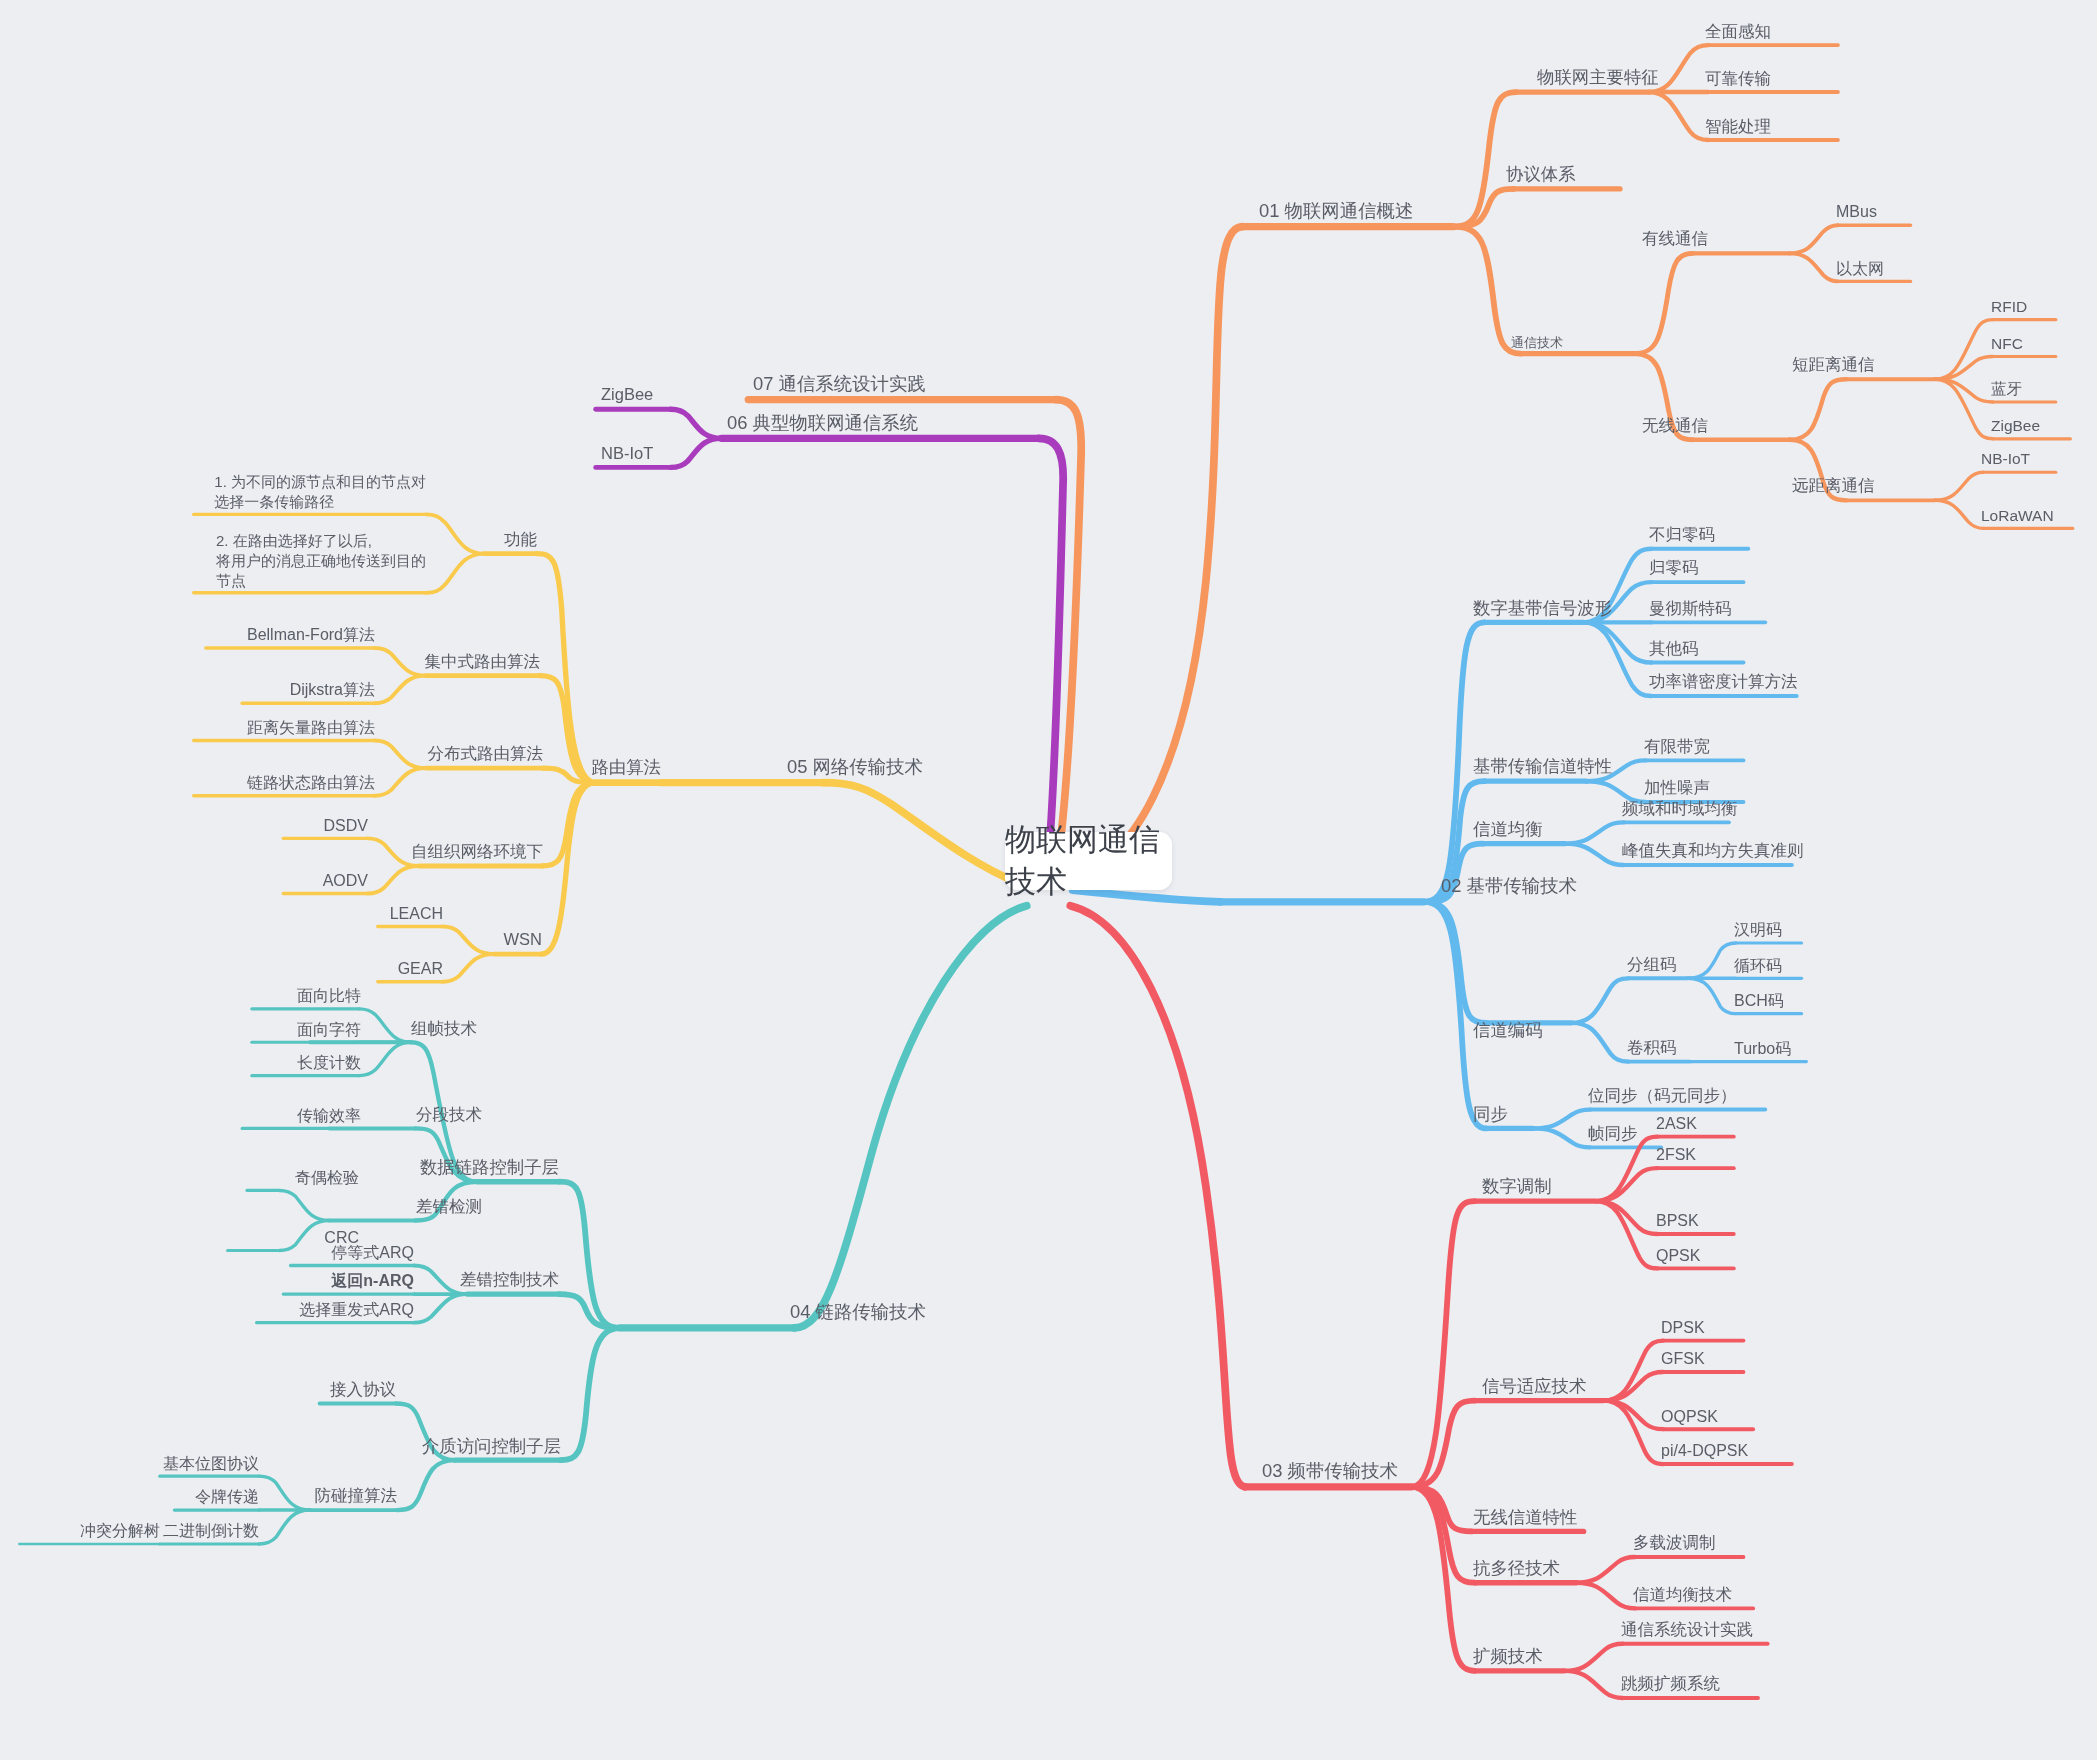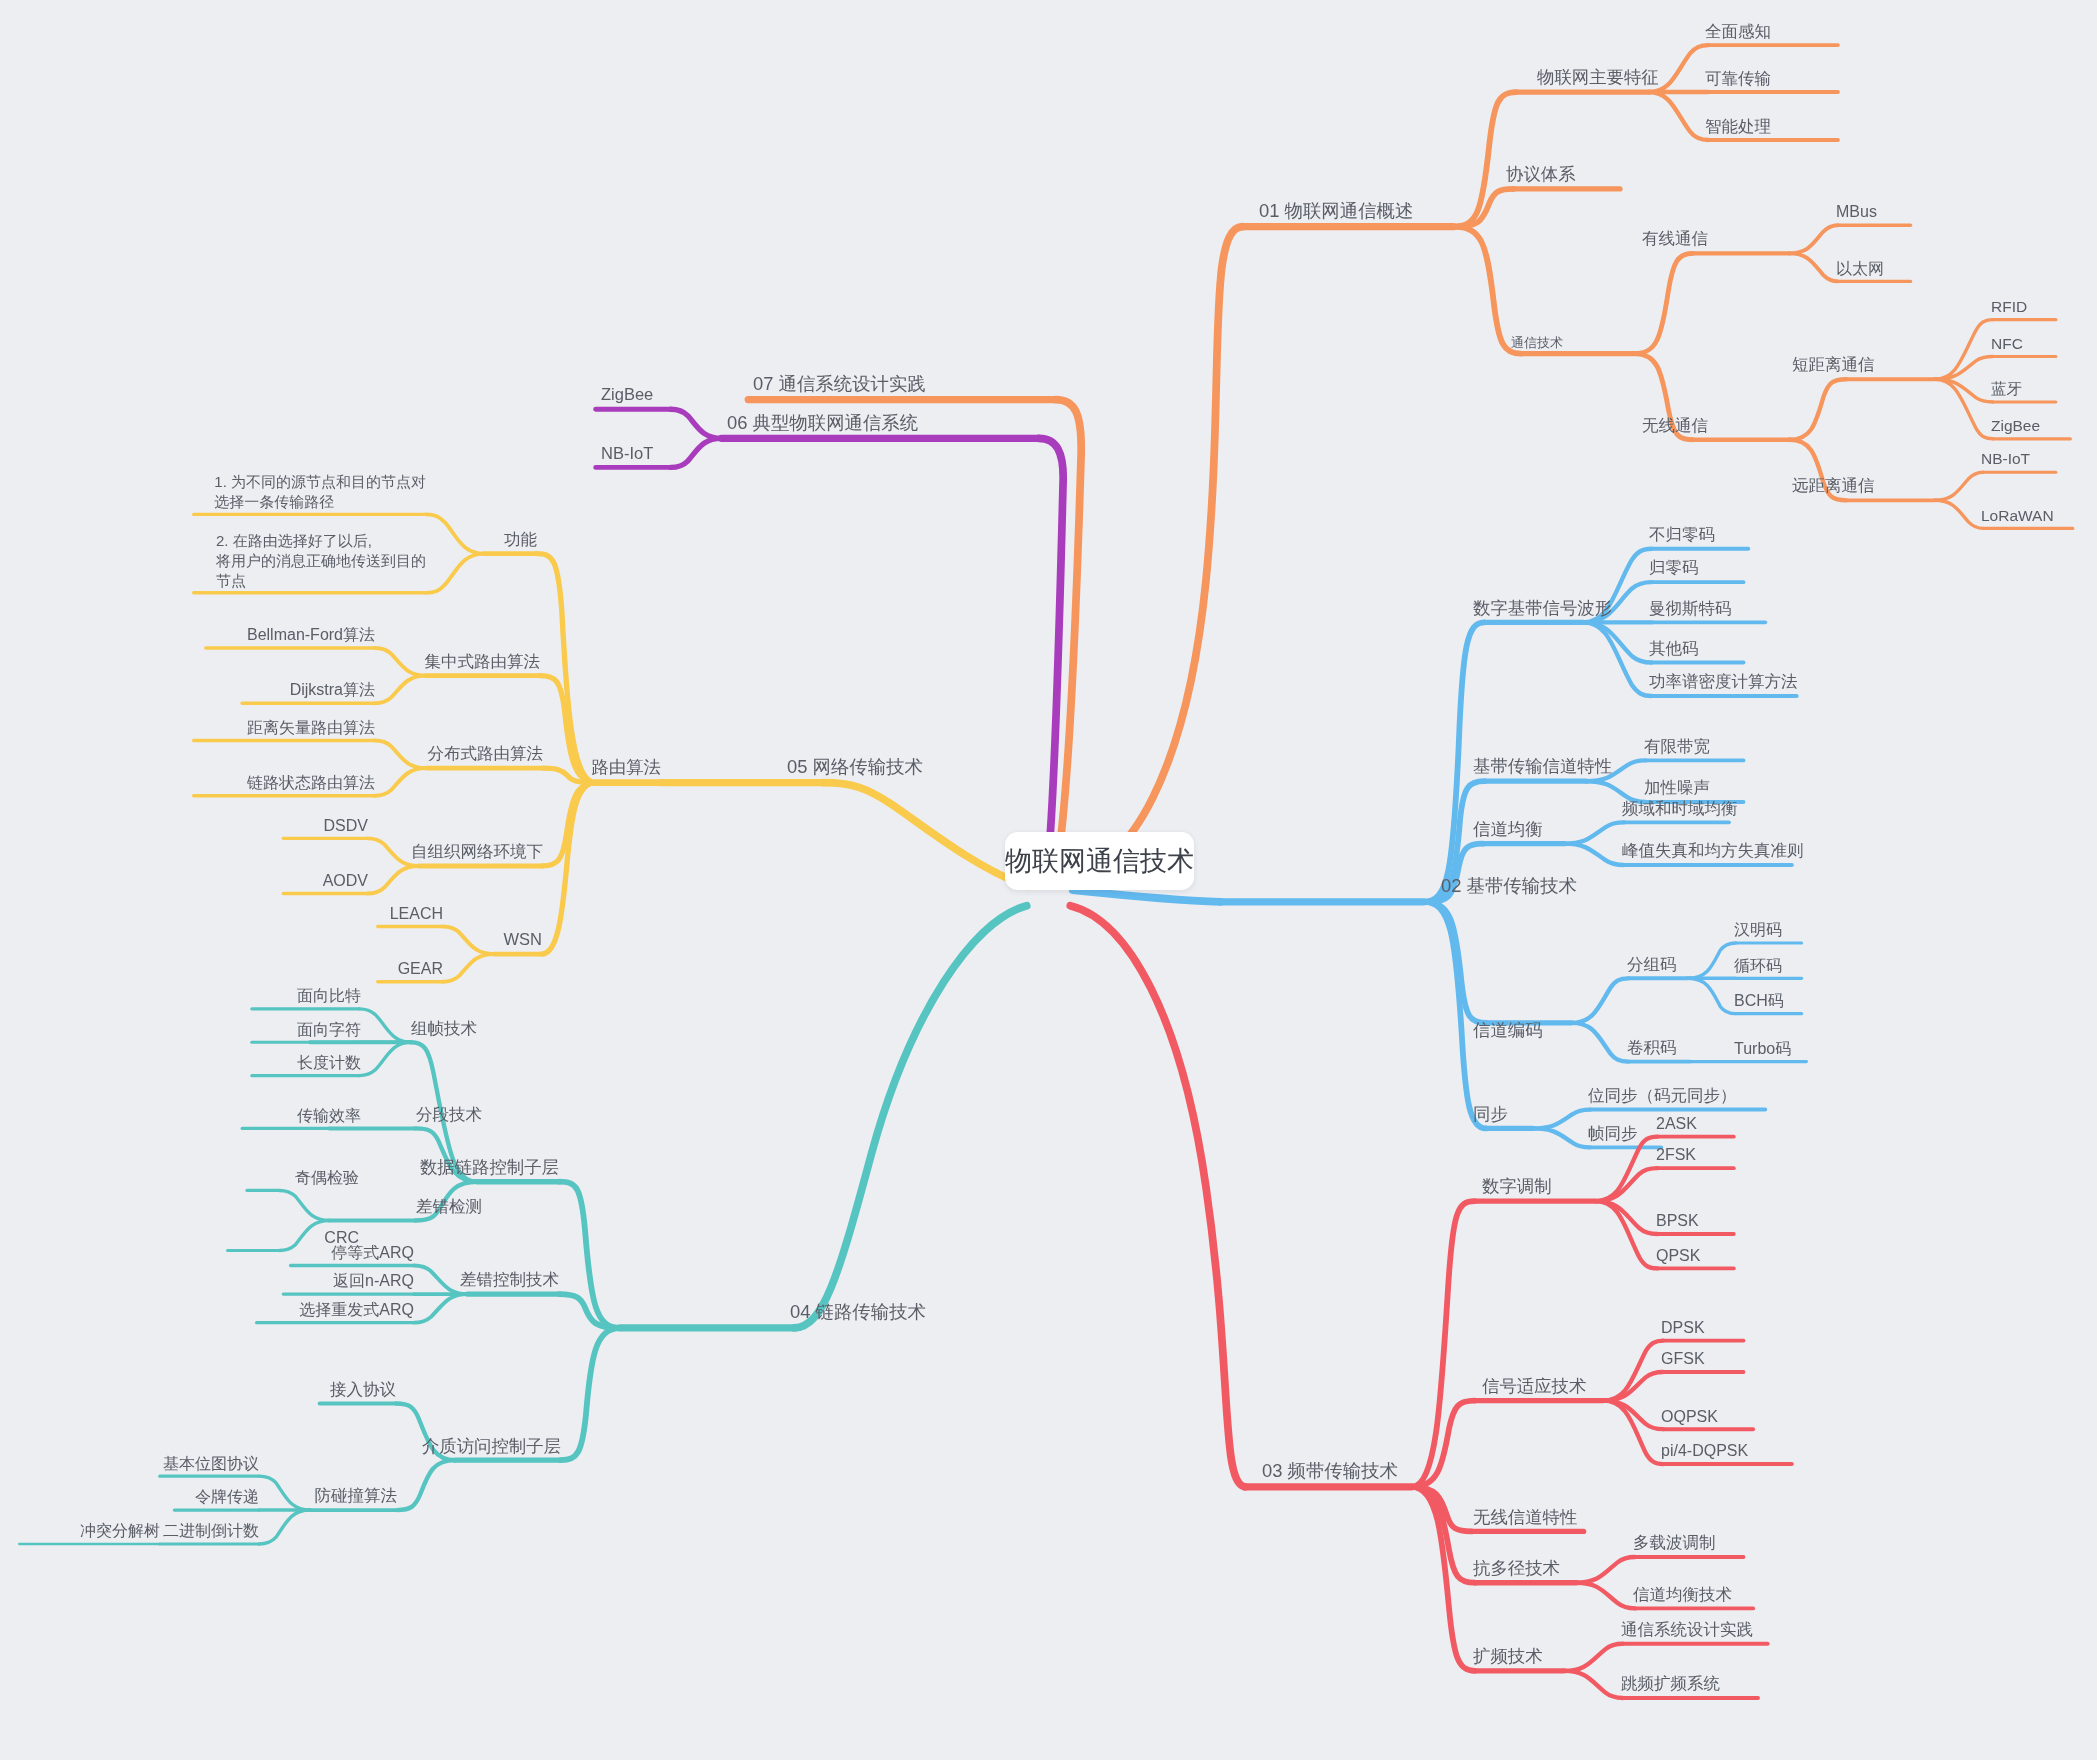--- a/index.html
+++ b/index.html
@@ -291,21 +291,21 @@
     <path d="M1490 905 C 1450 905 1440 930 1420 952 C 1410 962 1400 965 1385 965" stroke-width="11"></path>
     <path d="M1385 965 H 1230" stroke-width="10"></path>
   </g>
 
   <g stroke="#f6955c">
     <path d="M2185 1772 C 2210 1600 2225 1180 2232 950 C 2236 850 2218 825 2180 825" stroke-width="16"></path>
     <path d="M2180 825 H 1545" stroke-width="15"></path>
   </g>
 </svg>
 
-<div class="root" style="left:1005px;top:832px;width:189px;height:58px;font-size:27px;">
+<div class="root" style="left:1005px;top:832px;width:167px;height:58px;font-size:31px;">
   <span>物联网通信技术</span>
 </div>
 
 <div class="lbl ml" style="left:1259px;top:223px;font-size:18.4px;">01 物联网通信概述</div>
 <div class="lbl ml" style="left:1537px;top:89px;font-size:17.4px;">物联网主要特征</div>
 <div class="lbl ml" style="left:1705px;top:43px;font-size:16.5px;">全面感知</div>
 <div class="lbl ml" style="left:1705px;top:90px;font-size:16.5px;">可靠传输</div>
 <div class="lbl ml" style="left:1705px;top:138px;font-size:16.5px;">智能处理</div>
 <div class="lbl ml" style="left:1506px;top:186px;font-size:17.4px;">协议体系</div>
 <div class="lbl ml" style="left:1511px;top:351px;font-size:13px;">通信技术</div>
@@ -371,21 +371,21 @@
 <div class="lbl mr" style="left:361px;top:1006px;font-size:16px;">面向比特</div>
 <div class="lbl mr" style="left:361px;top:1040px;font-size:16px;">面向字符</div>
 <div class="lbl mr" style="left:361px;top:1073px;font-size:16px;">长度计数</div>
 <div class="lbl mr" style="left:482px;top:1126px;font-size:16.5px;">分段技术</div>
 <div class="lbl mr" style="left:361px;top:1126px;font-size:16px;">传输效率</div>
 <div class="lbl mr" style="left:482px;top:1218px;font-size:16.5px;">差错检测</div>
 <div class="lbl mr" style="left:359px;top:1188px;font-size:16px;">奇偶检验</div>
 <div class="lbl mr" style="left:359px;top:1248px;font-size:16px;">CRC</div>
 <div class="lbl mr" style="left:559px;top:1291px;font-size:16.5px;">差错控制技术</div>
 <div class="lbl mr" style="left:414px;top:1263px;font-size:16px;">停等式ARQ</div>
-<div class="lbl mr" style="left:414px;top:1291px;font-size:16px;">返回n-ARQ</div>
+<div class="lbl mr" style="left:414px;top:1291px;font-size:16px;font-weight:bold;">返回n-ARQ</div>
 <div class="lbl mr" style="left:414px;top:1320px;font-size:16px;">选择重发式ARQ</div>
 <div class="lbl mr" style="left:561px;top:1458px;font-size:17.4px;">介质访问控制子层</div>
 <div class="lbl mr" style="left:396px;top:1401px;font-size:16.5px;">接入协议</div>
 <div class="lbl mr" style="left:397px;top:1507px;font-size:16.5px;">防碰撞算法</div>
 <div class="lbl mr" style="left:259px;top:1474px;font-size:16px;">基本位图协议</div>
 <div class="lbl mr" style="left:259px;top:1507px;font-size:16px;">令牌传递</div>
 <div class="lbl mr" style="left:259px;top:1541px;font-size:16px;">二进制倒计数</div>
 <div class="lbl mr" style="left:160px;top:1541px;font-size:16px;">冲突分解树</div>
 
 <div class="lbl ml" style="left:787px;top:779px;font-size:18.4px;">05 网络传输技术</div>

